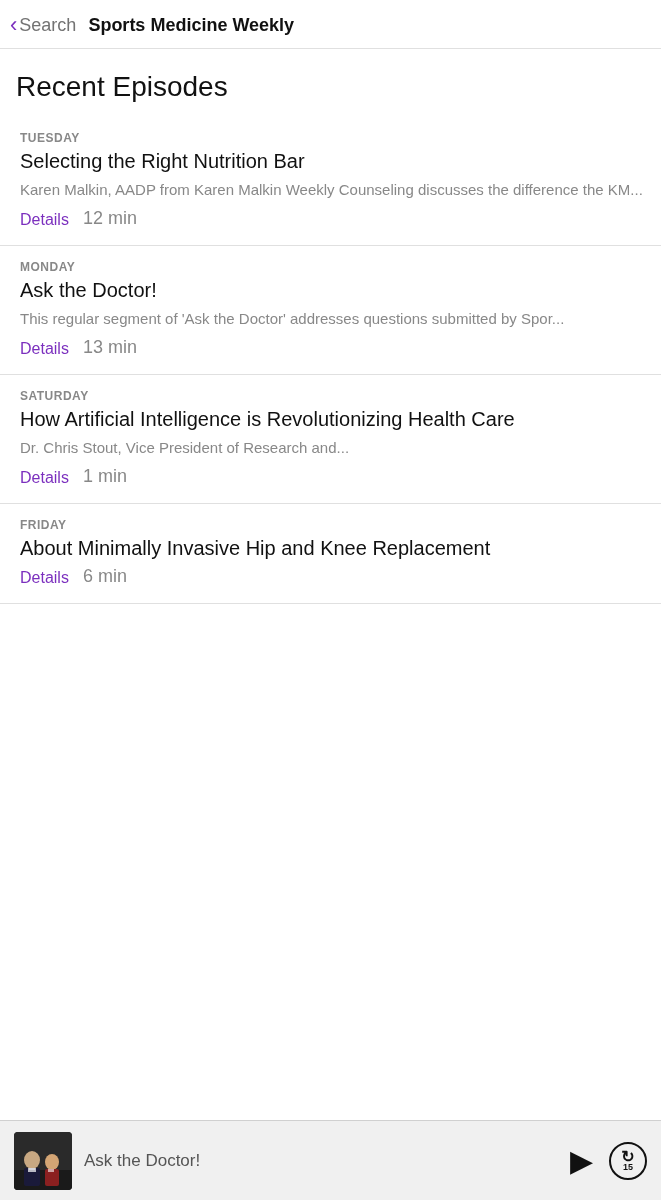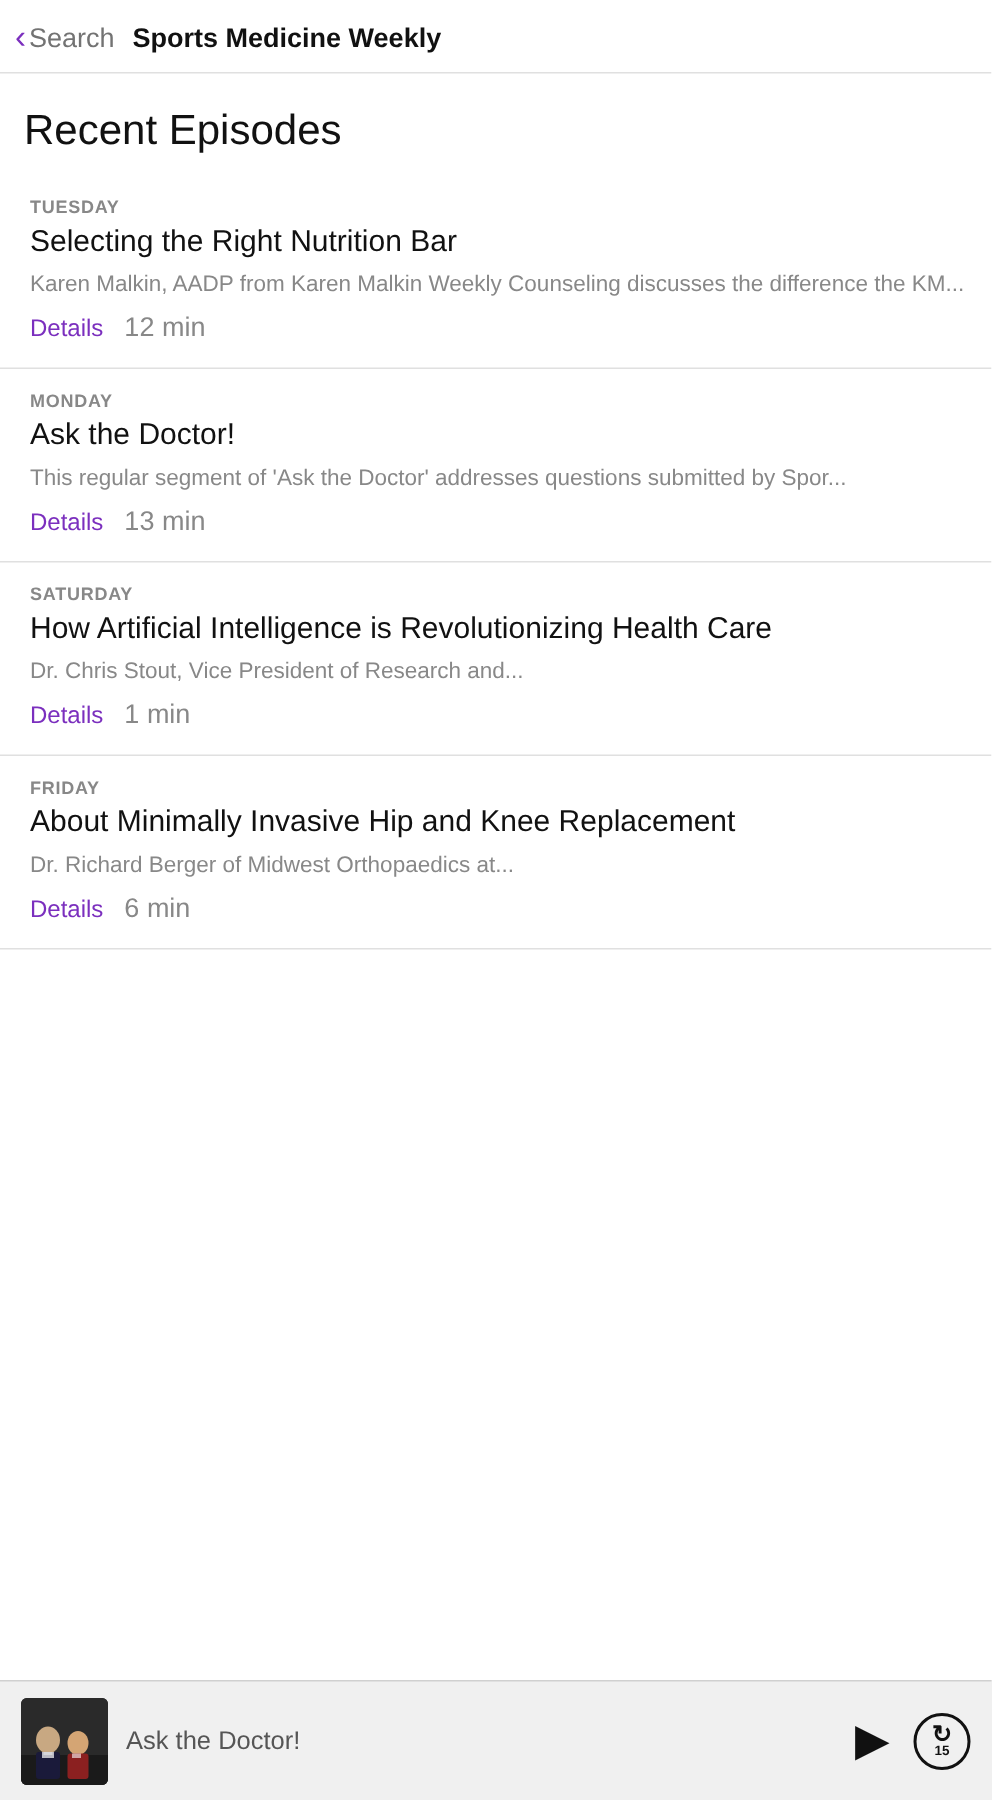--- a/index.html
+++ b/index.html
@@ -219,21 +219,20 @@
       <div class="episode-title">How Artificial Intelligence is Revolutionizing Health Care</div>
       <div class="episode-desc">Dr. Chris Stout, Vice President of Research and...</div>
       <div class="episode-footer">
         <a class="details-link">Details</a>
         <span class="episode-duration">1 min</span>
       </div>
     </div>
       <div class="episode-item">
       <div class="episode-day">FRIDAY</div>
       <div class="episode-title">About Minimally Invasive Hip and Knee Replacement</div>
-      <div class="episode-desc">Dr. Richard Berger of Midwest Orthopaedics at...</div>
       <div class="episode-footer">
         <a class="details-link">Details</a>
         <span class="episode-duration">6 min</span>
       </div>
     </div>
     </div>
 
 </div>
 
 <div class="bottom-spacer"></div>

